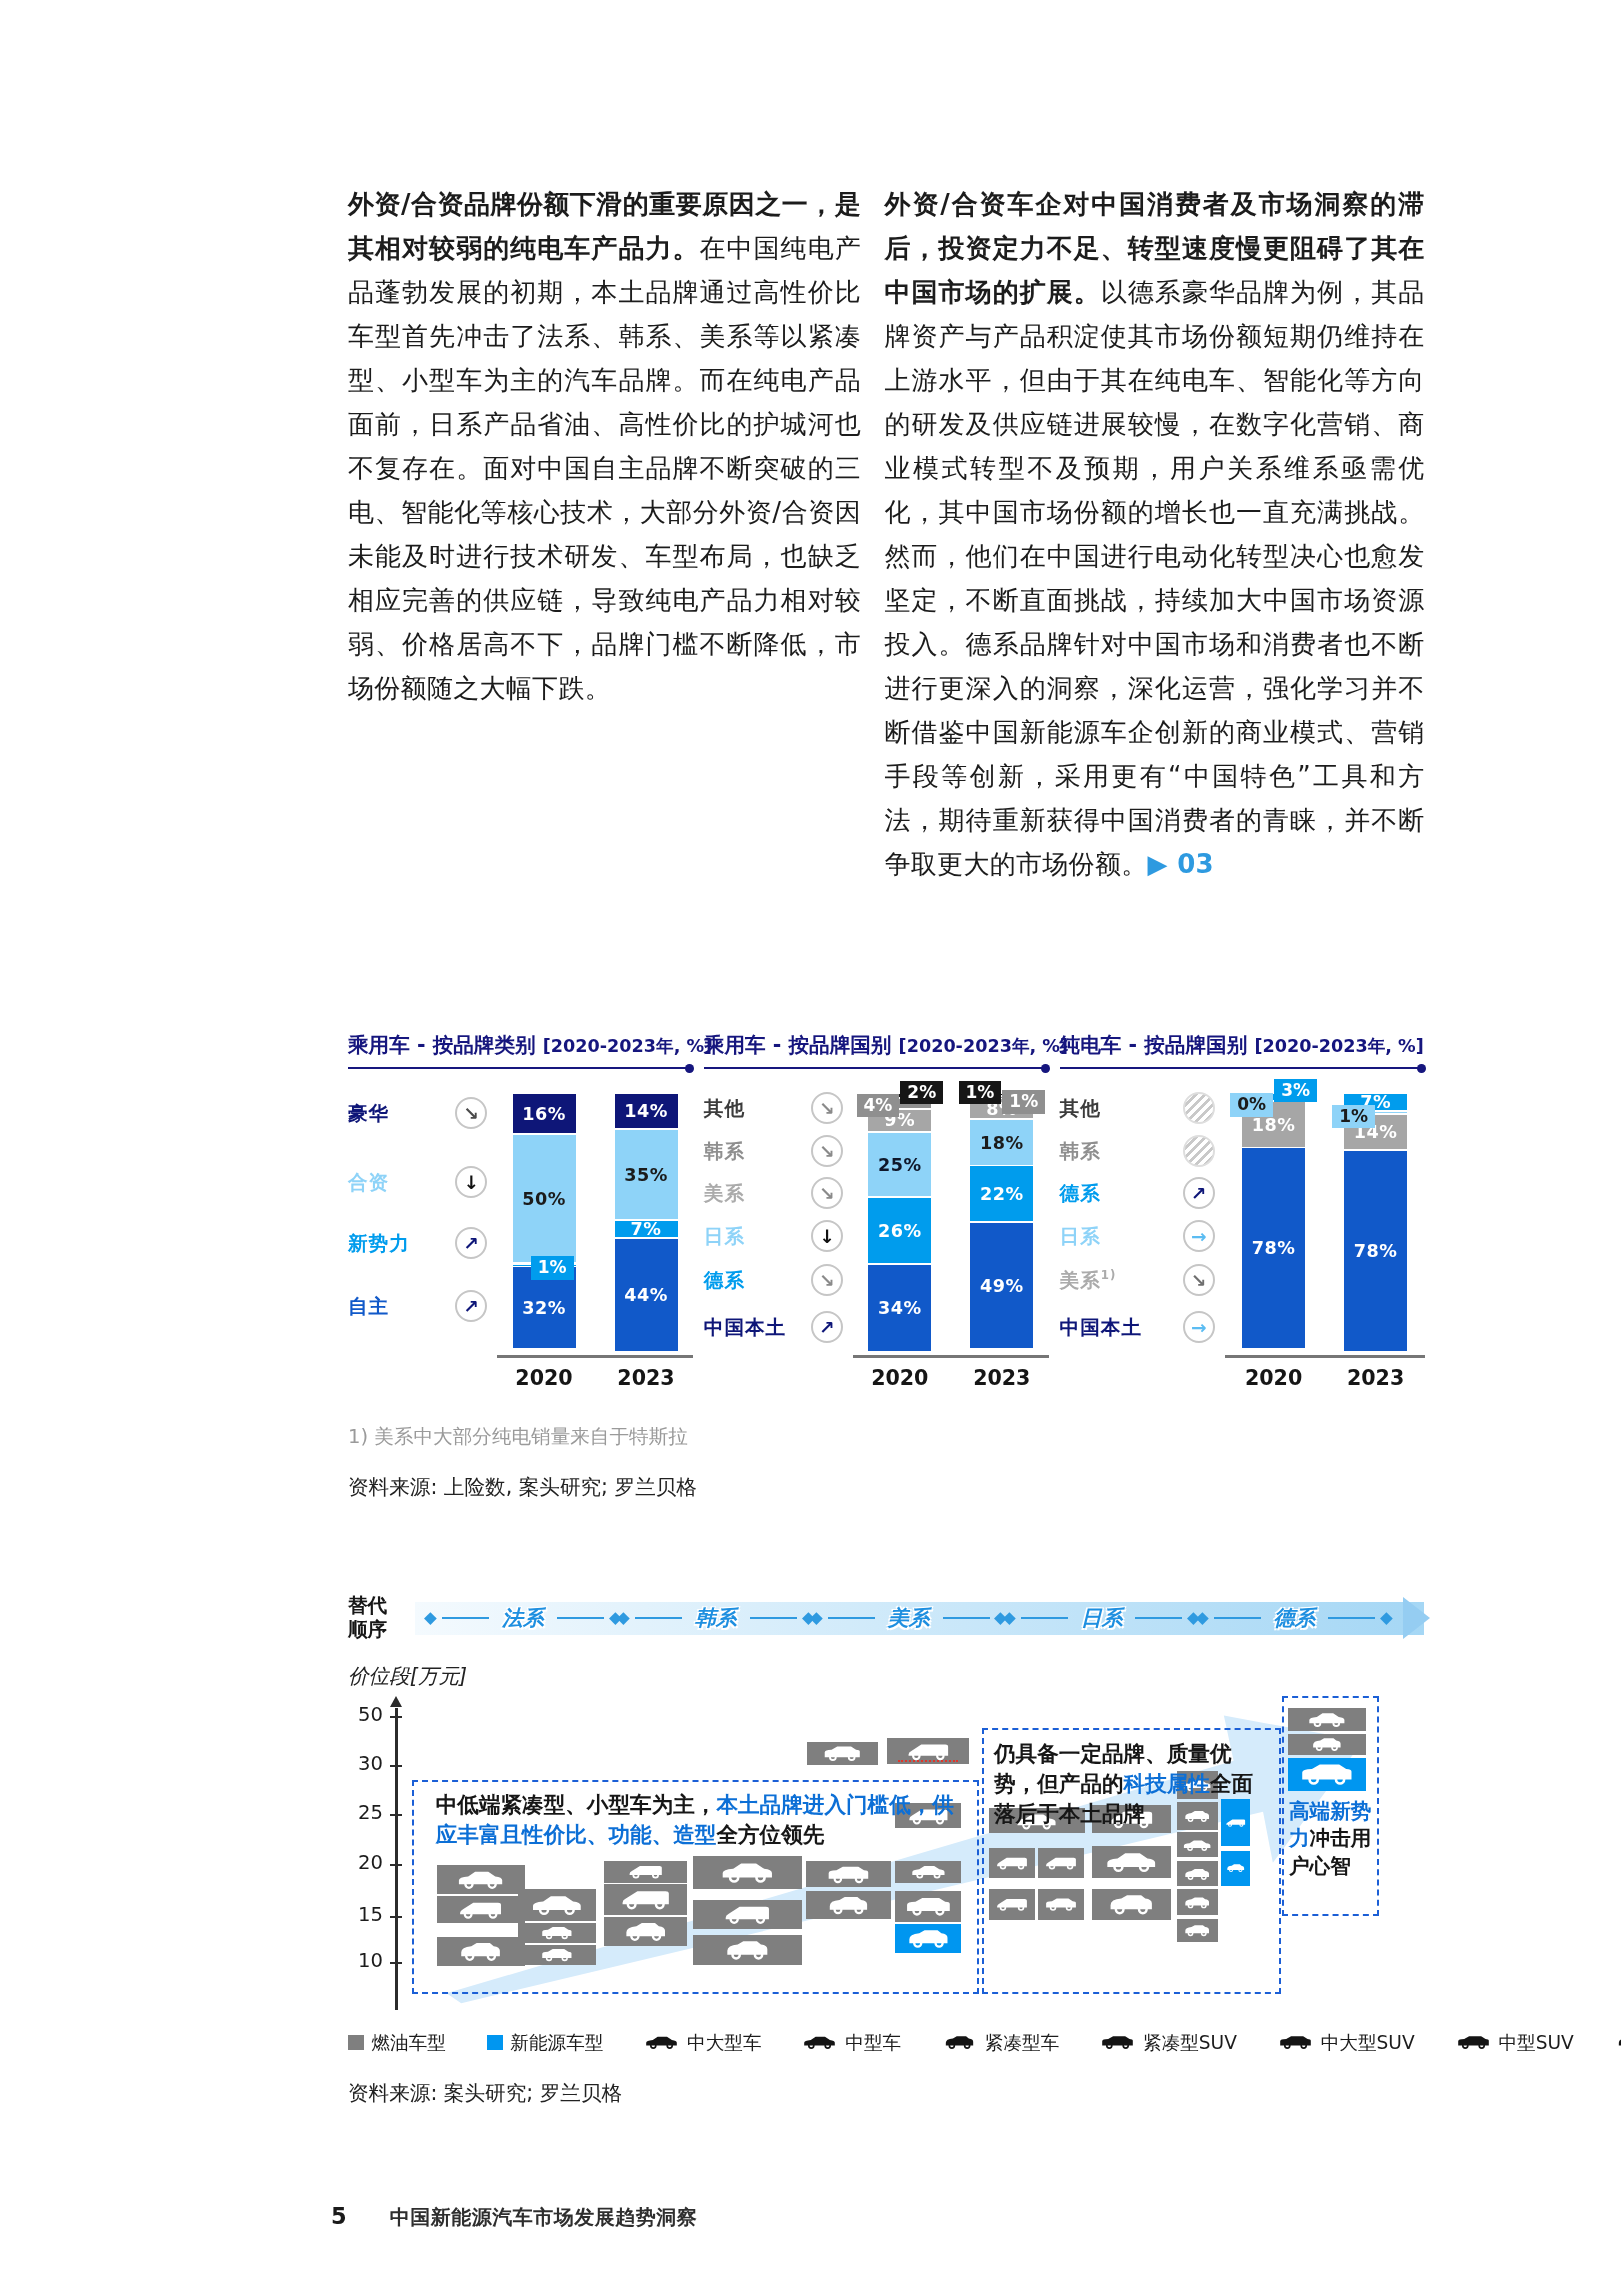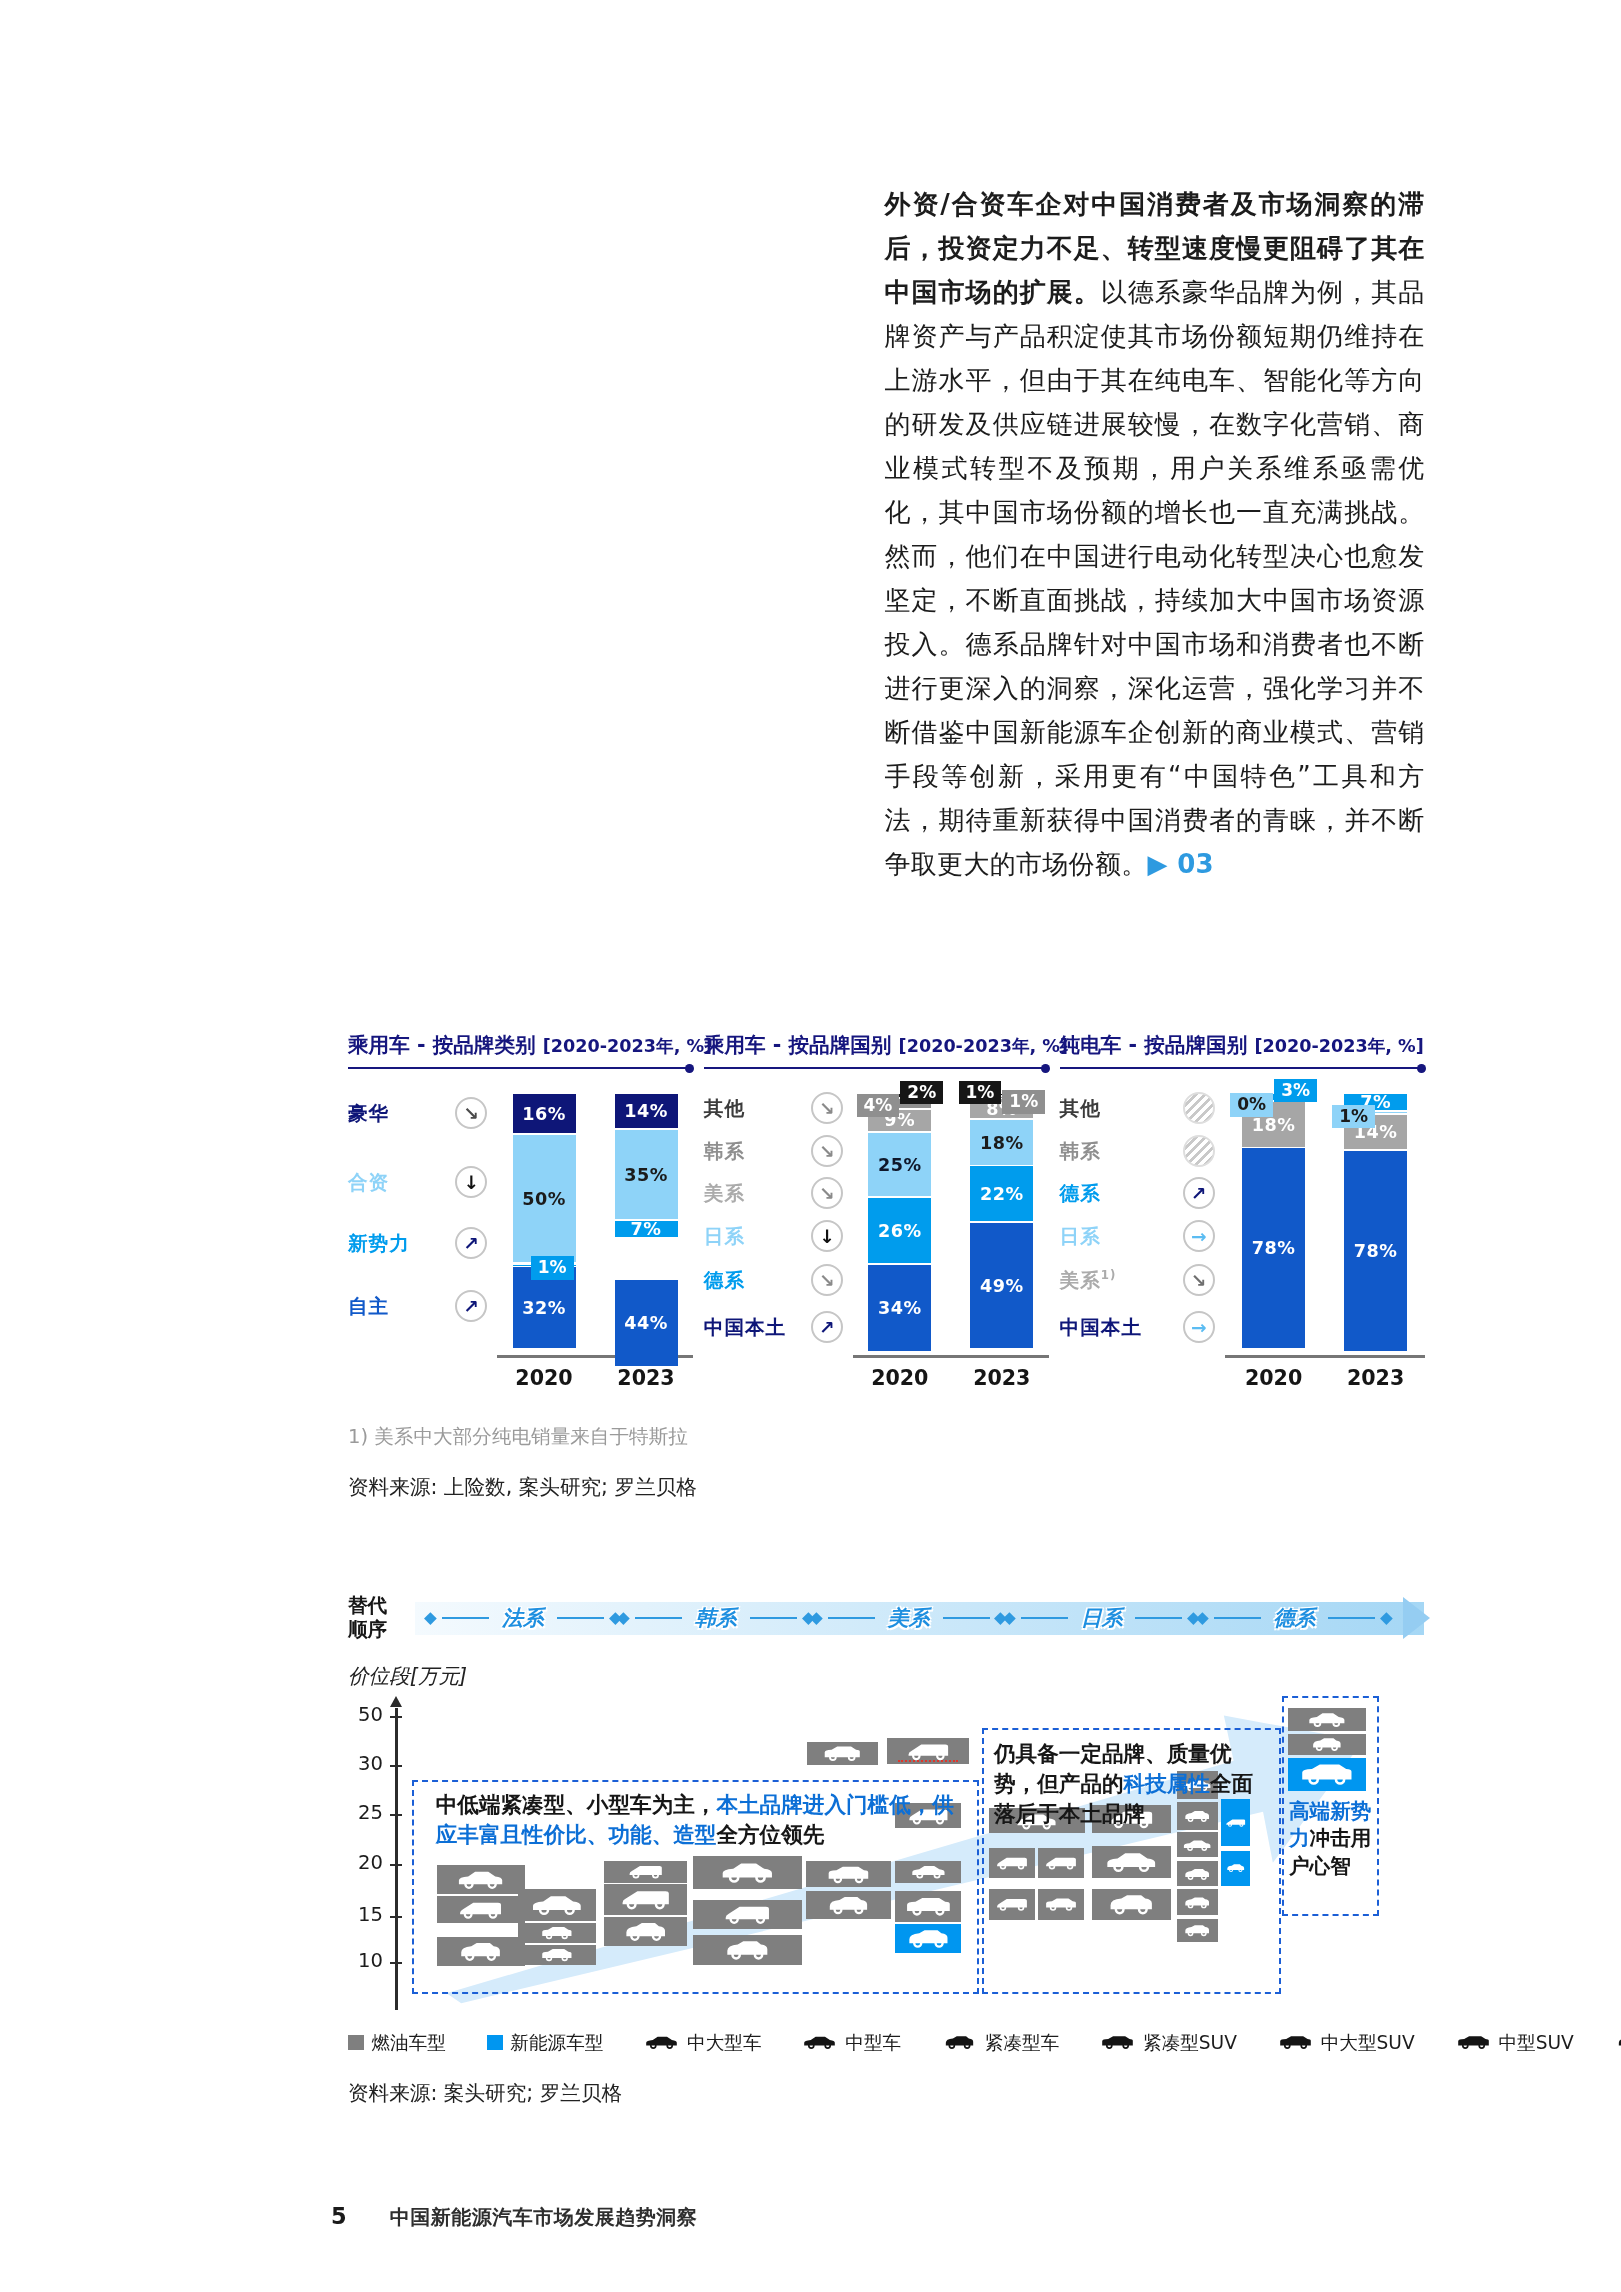--- a/index.html
+++ b/index.html
@@ -115,20 +115,21 @@
     <path fill="currentColor" d="M4 21 h56 v-13 q0-3 -4-3 h-34 l-14 9 q-4 2 -4 5 z"></path>
     <circle cx="15" cy="21" r="4.6" fill="none" stroke="currentColor" stroke-width="3"></circle>
     <circle cx="49" cy="21" r="4.6" fill="none" stroke="currentColor" stroke-width="3"></circle>
   </symbol>
 </svg>
 
 <div class="page">
 
   <div class="cols">
     <div>
+      <p class="para"><span class="b">外资/合资品牌份额下滑的重要原因之一，是其相对较弱的纯电车产品力。</span><span>在中国纯电产品蓬勃发展的初期，本土品牌通过高性价比车型首先冲击了法系、韩系、美系等以紧凑型、小型车为主的汽车品牌。而在纯电产品面前，日系产品省油、高性价比的护城河也不复存在。面对中国自主品牌不断突破的三电、智能化等核心技术，大部分外资/合资因未能及时进行技术研发、车型布局，也缺乏相应完善的供应链，导致纯电产品力相对较弱、价格居高不下，品牌门槛不断降低，市场份额随之大幅下跌。</span></p>
     </div>
     <div>
       <p class="para"><span class="b">外资/合资车企对中国消费者及市场洞察的滞后，投资定力不足、转型速度慢更阻碍了其在中国市场的扩展。</span><span>以德系豪华品牌为例，其品牌资产与产品积淀使其市场份额短期仍维持在上游水平，但由于其在纯电车、智能化等方向的研发及供应链进展较慢，在数字化营销、商业模式转型不及预期，用户关系维系亟需优化，其中国市场份额的增长也一直充满挑战。然而，他们在中国进行电动化转型决心也愈发坚定，不断直面挑战，持续加大中国市场资源投入。德系品牌针对中国市场和消费者也不断进行更深入的洞察，深化运营，强化学习并不断借鉴中国新能源车企创新的商业模式、营销手段等创新，采用更有“中国特色”工具和方法，期待重新获得中国消费者的青睐，并不断争取更大的市场份额。</span><span class="ref">▶ 03</span></p>
     </div>
   </div>
 
   <div class="sec" id="fig02">
     <div class="f2-grid">
       <div class="chart c1">
         <div class="subtitle"><span>乘用车 - 按品牌类别 </span><span class="rng">[2020-2023年, %]</span></div>
@@ -169,21 +170,21 @@
                 <div class="bar">
                   <div class="seg" style="top: 0px; height: 34px; background: rgb(14, 22, 120);">
                     <span style="color: rgb(255, 255, 255);">14%</span>
                   </div>
                   <div class="seg" style="top: 36px; height: 89px; background: rgb(142, 211, 248);">
                     <span style="color: rgb(27, 27, 27);">35%</span>
                   </div>
                   <div class="seg" style="top: 127px; height: 16px; background: rgb(0, 156, 237);">
                     <span style="color: rgb(255, 255, 255);">7%</span>
                   </div>
-                  <div class="seg" style="top: 145px; height: 86px; background: rgb(17, 89, 201); margin-top: 41px;">
+                  <div class="seg" style="top: 145px; height: 112px; background: rgb(17, 89, 201);">
                     <span style="color: rgb(255, 255, 255);">44%</span>
                   </div>
                 </div>
               </div>
             <div class="baseline"></div>
             <div class="years-row">
                 <div class="year">2020</div>
                 <div class="year">2023</div>
               </div>
           </div>

